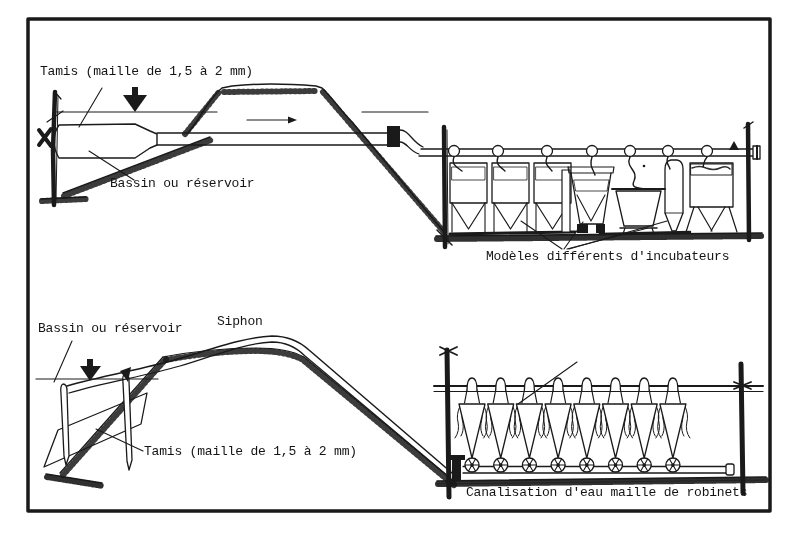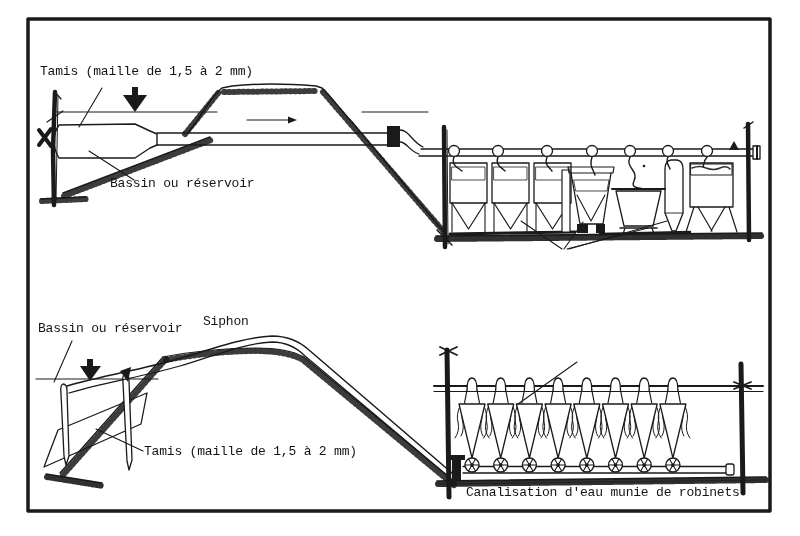--- a/index.html
+++ b/index.html
@@ -259,19 +259,20 @@
           <path d="M734,389 L751,382 M734,382 L751,389" stroke-width="1.8"></path>
         </g>
 
         <path d="M577,362 L518,404" stroke-width="1.1"></path>
       </g>
     </g>
   </svg>
 
   <div class="lbl" style="left:40px;top:64px">Tamis (maille de 1,5 à 2 mm)</div>
   <div class="lbl" style="left:110px;top:176px">Bassin ou réservoir</div>
+  <div class="lbl" style="left:486px;top:249px">Modèles différents d'incubateurs</div>
 
   <div class="lbl" style="left:38px;top:321px">Bassin ou réservoir</div>
-  <div class="lbl" style="left:203px;top:314px">Siphon</div>
+  <div class="lbl" style="left:217px;top:314px">Siphon</div>
   <div class="lbl" style="left:144px;top:444px">Tamis (maille de 1,5 à 2 mm)</div>
-  <div class="lbl" style="left:466px;top:485px">Canalisation d'eau munie de robinets</div>
+  <div class="lbl" style="left:466px;top:485px">Canalisation d'eau maille de robinets</div>
 
 </div>
 
 </body></html>

